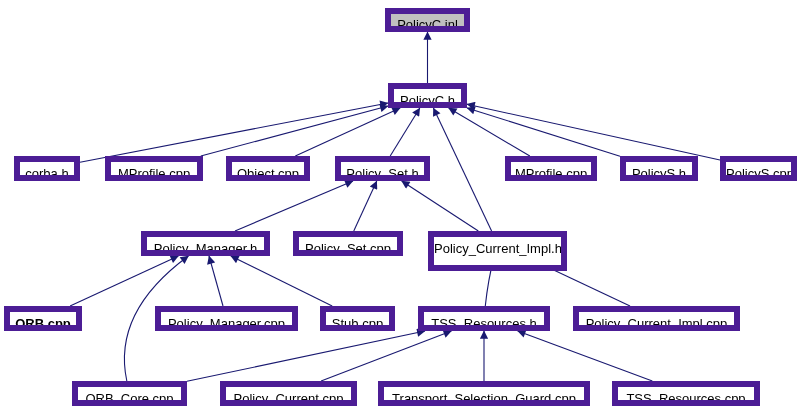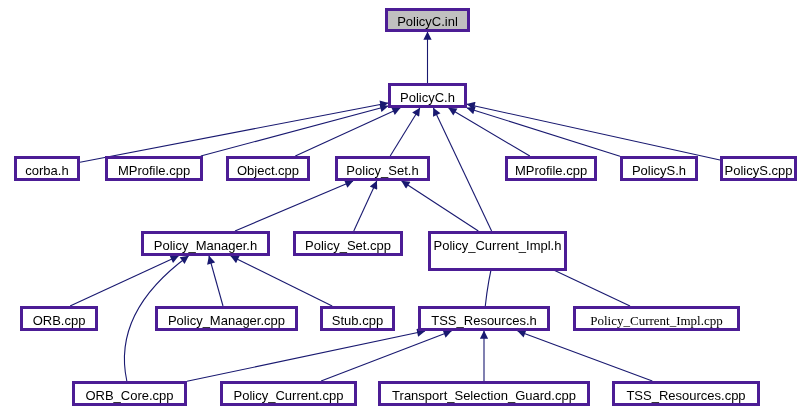--- a/index.html
+++ b/index.html
@@ -18,21 +18,21 @@
   #edge-layer {
     position: absolute;
     left: 0;
     top: 0;
     width: 812px;
     height: 411px;
   }
   .node {
     position: absolute;
     box-sizing: border-box;
-    border: 3px solid #4c1d95;
+    border: 6px solid #4c1d95;
     background: #ffffff;
     color: #000000;
     font-size: 13px;
     line-height: 22px;
     text-align: center;
     white-space: nowrap;
     overflow: hidden;
     cursor: pointer;
   }
   .node.highlight {
@@ -84,23 +84,23 @@
       <div class="node" style="left: 14px; top: 156px; width: 66px; height: 25px; line-height: 23px;">corba.h</div>
       <div class="node" style="left: 105px; top: 156px; width: 98px; height: 25px; line-height: 23px;">MProfile.cpp</div>
       <div class="node" style="left: 226px; top: 156px; width: 84px; height: 25px; line-height: 23px;">Object.cpp</div>
       <div class="node" style="left: 335px; top: 156px; width: 95px; height: 25px; line-height: 23px;">Policy_Set.h</div>
       <div class="node" style="left: 505px; top: 156px; width: 92px; height: 25px; line-height: 23px;">MProfile.cpp</div>
       <div class="node" style="left: 620px; top: 156px; width: 78px; height: 25px; line-height: 23px;">PolicyS.h</div>
       <div class="node" style="left: 720px; top: 156px; width: 77px; height: 25px; line-height: 23px;">PolicyS.cpp</div>
       <div class="node" style="left: 141px; top: 231px; width: 129px; height: 25px; line-height: 23px;">Policy_Manager.h</div>
       <div class="node" style="left: 293px; top: 231px; width: 110px; height: 25px; line-height: 23px;">Policy_Set.cpp</div>
       <div class="node" style="left: 428px; top: 231px; width: 139px; height: 40px; line-height: 23px;">Policy_Current_Impl.h</div>
-      <div class="node" style="left: 20px; top: 306px; width: 78px; height: 25px; line-height: 23px;">ORB.cpp</div>
+      <div class="node" style="left: 4px; top: 306px; width: 78px; height: 25px; line-height: 23px; font-weight: bold;">ORB.cpp</div>
       <div class="node" style="left: 155px; top: 306px; width: 143px; height: 25px; line-height: 23px;">Policy_Manager.cpp</div>
       <div class="node" style="left: 320px; top: 306px; width: 75px; height: 25px; line-height: 23px;">Stub.cpp</div>
       <div class="node" style="left: 418px; top: 306px; width: 132px; height: 25px; line-height: 23px;">TSS_Resources.h</div>
-      <div class="node" style="left: 573px; top: 306px; width: 167px; height: 25px; line-height: 23px; font-family: Liberation Serif, serif;">Policy_Current_Impl.cpp</div>
+      <div class="node" style="left: 573px; top: 306px; width: 167px; height: 25px; line-height: 23px;">Policy_Current_Impl.cpp</div>
       <div class="node" style="left: 72px; top: 381px; width: 115px; height: 25px; line-height: 23px;">ORB_Core.cpp</div>
       <div class="node" style="left: 220px; top: 381px; width: 137px; height: 25px; line-height: 23px;">Policy_Current.cpp</div>
       <div class="node" style="left: 378px; top: 381px; width: 212px; height: 25px; line-height: 23px;">Transport_Selection_Guard.cpp</div>
       <div class="node" style="left: 612px; top: 381px; width: 148px; height: 25px; line-height: 23px;">TSS_Resources.cpp</div>
     </div>
 </div>
 
 </body></html>

